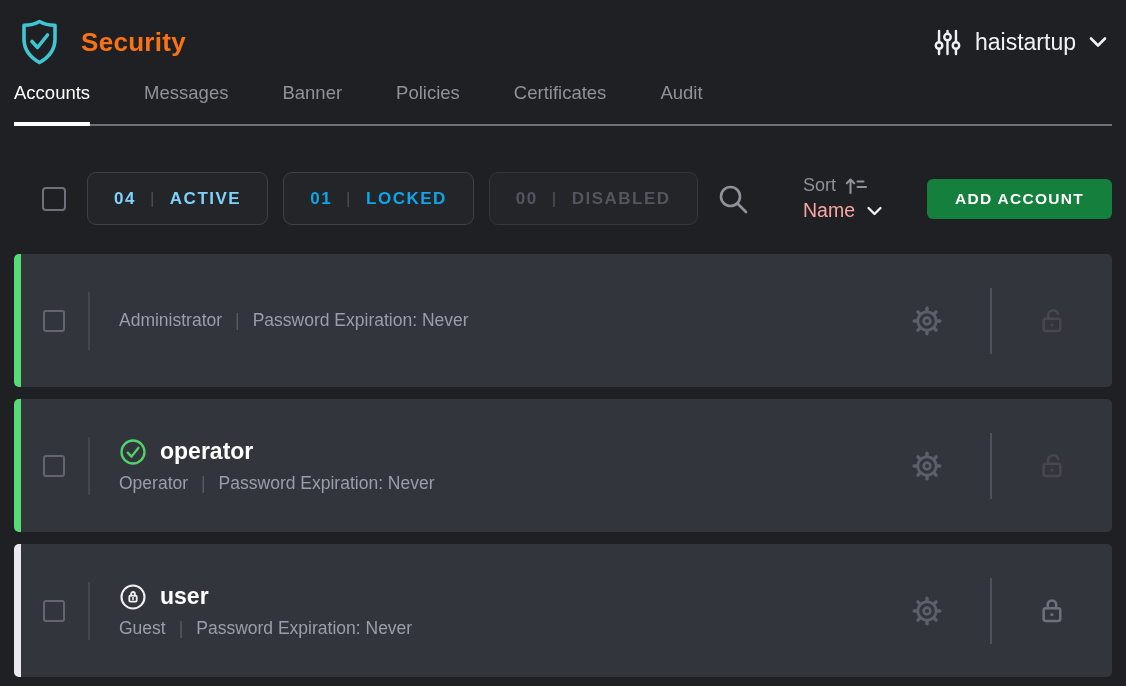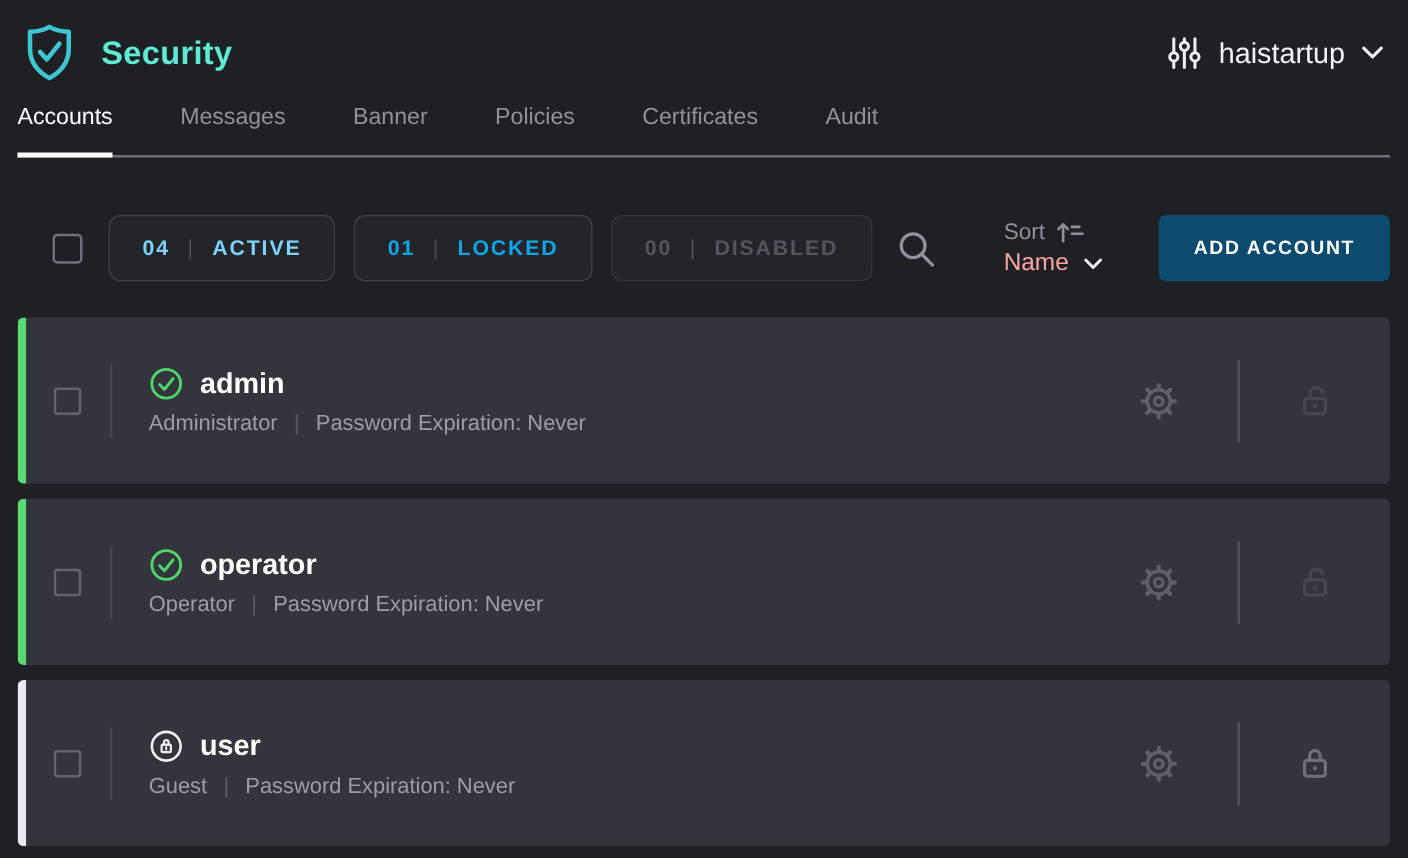--- a/index.html
+++ b/index.html
@@ -10,21 +10,21 @@
     color:#f4f4f6;
     overflow:hidden;
   }
 
   
   .header {
     display:flex; justify-content:space-between; align-items:center;
     padding:16px 18px 4px 18px; height:72px;
   }
   .brand { display:flex; align-items:center; gap:20px; }
-  .page-title { font-size:26px; font-weight:bold; color:#5eead4; letter-spacing:.3px; }
+  .page-title { font-size:26px; font-weight:bold; color:#f97316; letter-spacing:.3px; }
   .account-menu { display:flex; align-items:center; gap:12px; font-size:23px; color:#f2f2f4; cursor:pointer; }
 
   
   .tabbar {
     position:relative; display:flex; gap:54px;
     padding:10px 14px 0 14px;
   }
   .tabbar::after {
     content:""; position:absolute; left:14px; right:14px; bottom:0;
     height:2px; background:#6e7079;
@@ -54,22 +54,22 @@
   .f-disabled .f-count, .f-disabled .f-label, .f-disabled .f-div { color:#54555e; }
   .f-disabled { border-color:#35363c; cursor:default;align-items:center; }
 
   .search-btn { margin-left:auto; margin-right:52px; background:none; border:none; cursor:pointer; line-height:0; }
 
   .sort-box { display:flex; flex-direction:column; gap:3px; margin-right:44px; cursor:pointer; }
   .sort-top { display:flex; align-items:center; gap:9px; color:#8f919b; font-size:18px; }
   .sort-bottom { display:flex; align-items:center; gap:11px; color:#fca5a5; font-size:19.5px; }
 
   .add-btn {
-    height:53px; padding:0 24px; min-width:185px;
-    background:#0c4a6e; color:#ffffff; border:none; border-radius:6px;
+    height:40px; padding:0 24px; min-width:185px;
+    background:#15803d; color:#ffffff; border:none; border-radius:6px;
     font-size:15.5px; font-weight:bold; letter-spacing:1.3px; cursor:pointer;
     font-family:inherit;
   }
 
   
   .account-list { margin-top:29px; padding:0 14px; }
   .account-row {
     display:flex; align-items:center; height:133px;
     background:#33353c; border-left:7px solid #58da74; border-radius:5px;
     margin-bottom:12px;
@@ -186,30 +186,20 @@
     </div>
   </div>
   <button class="add-btn">ADD ACCOUNT</button>
 </div>
 
 <div class="account-list">
   <div class="account-row">
     <div class="row-checkbox"></div>
     <div class="row-divider"></div>
     <div class="row-main">
-      <div class="row-line1">
-        <span class="status-icon status-active">
-          <svg width="28" height="28" viewBox="0 0 28 28" fill="none" stroke="#4fd46c" stroke-width="2.3" stroke-linecap="round" stroke-linejoin="round">
-            <circle cx="14" cy="14" r="11.5"></circle>
-            <path d="M8.7 14.6 L12.5 18.6 L19.5 9.8"></path>
-          </svg>
-        </span>
-
-        <span class="acc-name">admin</span>
-      </div>
       <div class="row-line2">
         <span class="acc-role">Administrator</span>
         <span class="sub-div">|</span>
         <span class="acc-exp">Password Expiration: Never</span>
       </div>
     </div>
     <div class="row-actions">
       <button class="icon-btn">
         <svg width="36" height="36" viewBox="0 0 36 36" fill="none" stroke="#5d5f69" stroke-linecap="round">
           <circle cx="18" cy="18" r="9.2" stroke-width="2.8"></circle>

